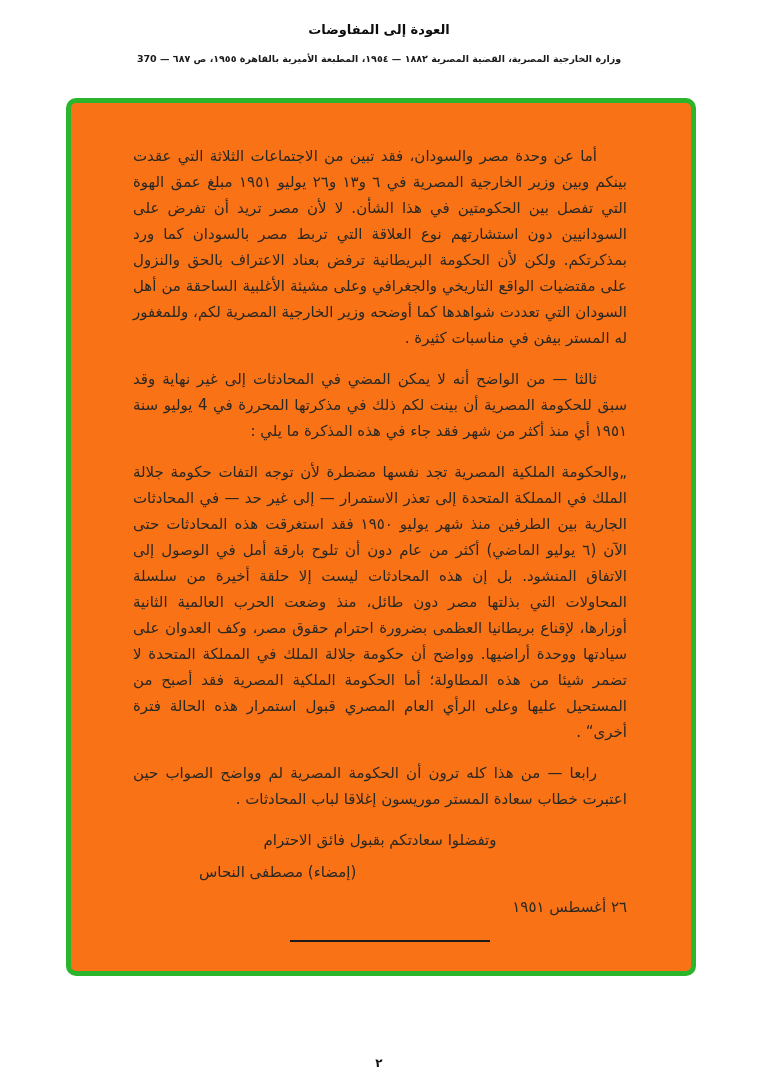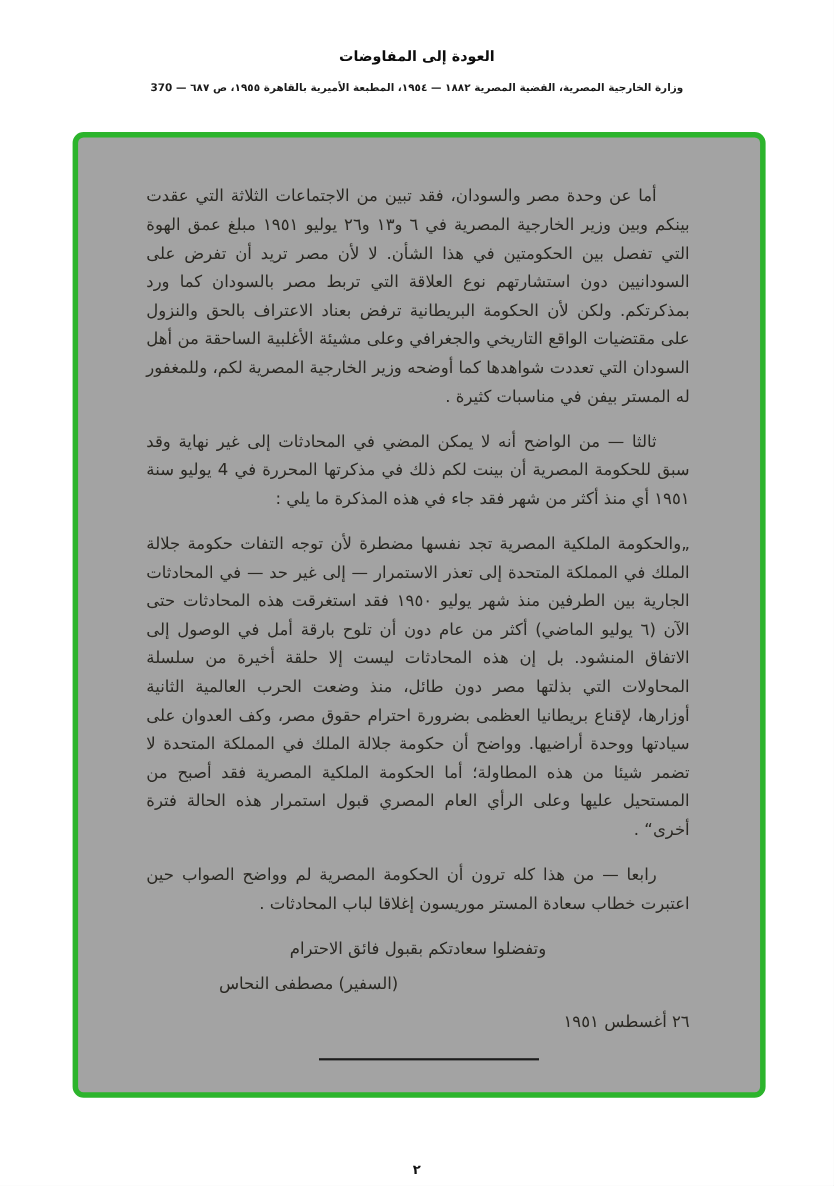--- a/index.html
+++ b/index.html
@@ -7,21 +7,21 @@
   body {
     width: 758px;
     height: 1078px;
     position: relative;
     overflow: hidden;
     font-family: "DejaVu Sans", sans-serif;
   }
 
   
   .header {
-    padding-top: 44px;
+    padding-top: 22px;
     text-align: center;
     direction: rtl;
     color: #0d0d0d;
   }
   .header .title {
     font-size: 13px;
     font-weight: bold;
     margin-bottom: 16px;
   }
   .header .hline1 {
@@ -37,21 +37,21 @@
   }
 
   
   .scan-box {
     margin-top: 34px;
     margin-left: 66px;
     width: 630px;
     height: 878px;
     border: 5px solid #2cb42c;
     border-radius: 10px;
-    background: #a3a3a3;
+    background: #f97316;
   }
   .scan-content {
     direction: rtl;
     padding: 40px 64px 0 62px;
     font-size: 15px;
     line-height: 26px;
     color: #2a2822;
     text-align: justify;
   }
   .scan-content p { margin-bottom: 15px; }
@@ -98,19 +98,19 @@
   <div class="hline2">وزارة الخارجية المصرية، القضية المصرية ١٨٨٢ — ١٩٥٤، المطبعة الأميرية بالقاهرة ١٩٥٥، ص ٦٨٧ — 370</div>
 </div>
 
 <div class="scan-box" style="border-color: rgb(44, 180, 44);">
   <div class="scan-content">
     <p class="indent">أما عن وحدة مصر والسودان، فقد تبين من الاجتماعات الثلاثة التي عقدت بينكم وبين وزير الخارجية المصرية في ٦ و١٣ و٢٦ يوليو ١٩٥١ مبلغ عمق الهوة التي تفصل بين الحكومتين في هذا الشأن. لا لأن مصر تريد أن تفرض على السودانيين دون استشارتهم نوع العلاقة التي تربط مصر بالسودان كما ورد بمذكرتكم. ولكن لأن الحكومة البريطانية ترفض بعناد الاعتراف بالحق والنزول على مقتضيات الواقع التاريخي والجغرافي وعلى مشيئة الأغلبية الساحقة من أهل السودان التي تعددت شواهدها كما أوضحه وزير الخارجية المصرية لكم، وللمغفور له المستر بيفن في مناسبات كثيرة .</p>
     <p class="indent">ثالثا — من الواضح أنه لا يمكن المضي في المحادثات إلى غير نهاية وقد سبق للحكومة المصرية أن بينت لكم ذلك في مذكرتها المحررة في 4 يوليو سنة ١٩٥١ أي منذ أكثر من شهر فقد جاء في هذه المذكرة ما يلي :</p>
     <p>„والحكومة الملكية المصرية تجد نفسها مضطرة لأن توجه التفات حكومة جلالة الملك في المملكة المتحدة إلى تعذر الاستمرار — إلى غير حد — في المحادثات الجارية بين الطرفين منذ شهر يوليو ١٩٥٠ فقد استغرقت هذه المحادثات حتى الآن (٦ يوليو الماضي) أكثر من عام دون أن تلوح بارقة أمل في الوصول إلى الاتفاق المنشود. بل إن هذه المحادثات ليست إلا حلقة أخيرة من سلسلة المحاولات التي بذلتها مصر دون طائل، منذ وضعت الحرب العالمية الثانية أوزارها، لإقناع بريطانيا العظمى بضرورة احترام حقوق مصر، وكف العدوان على سيادتها ووحدة أراضيها. وواضح أن حكومة جلالة الملك في المملكة المتحدة لا تضمر شيئا من هذه المطاولة؛ أما الحكومة الملكية المصرية فقد أصبح من المستحيل عليها وعلى الرأي العام المصري قبول استمرار هذه الحالة فترة أخرى“ .</p>
     <p class="indent">رابعا — من هذا كله ترون أن الحكومة المصرية لم وواضح الصواب حين اعتبرت خطاب سعادة المستر موريسون إغلاقا لباب المحادثات .</p>
     <div class="closing">وتفضلوا سعادتكم بقبول فائق الاحترام</div>
-    <div class="signature">(السفير) مصطفى النحاس</div>
+    <div class="signature">(إمضاء) مصطفى النحاس</div>
     <div class="sign-date">٢٦ أغسطس ١٩٥١</div>
     <div class="divider"></div>
   </div>
 </div>
 
 <div class="page-number">٢</div>
 
 </body></html>

